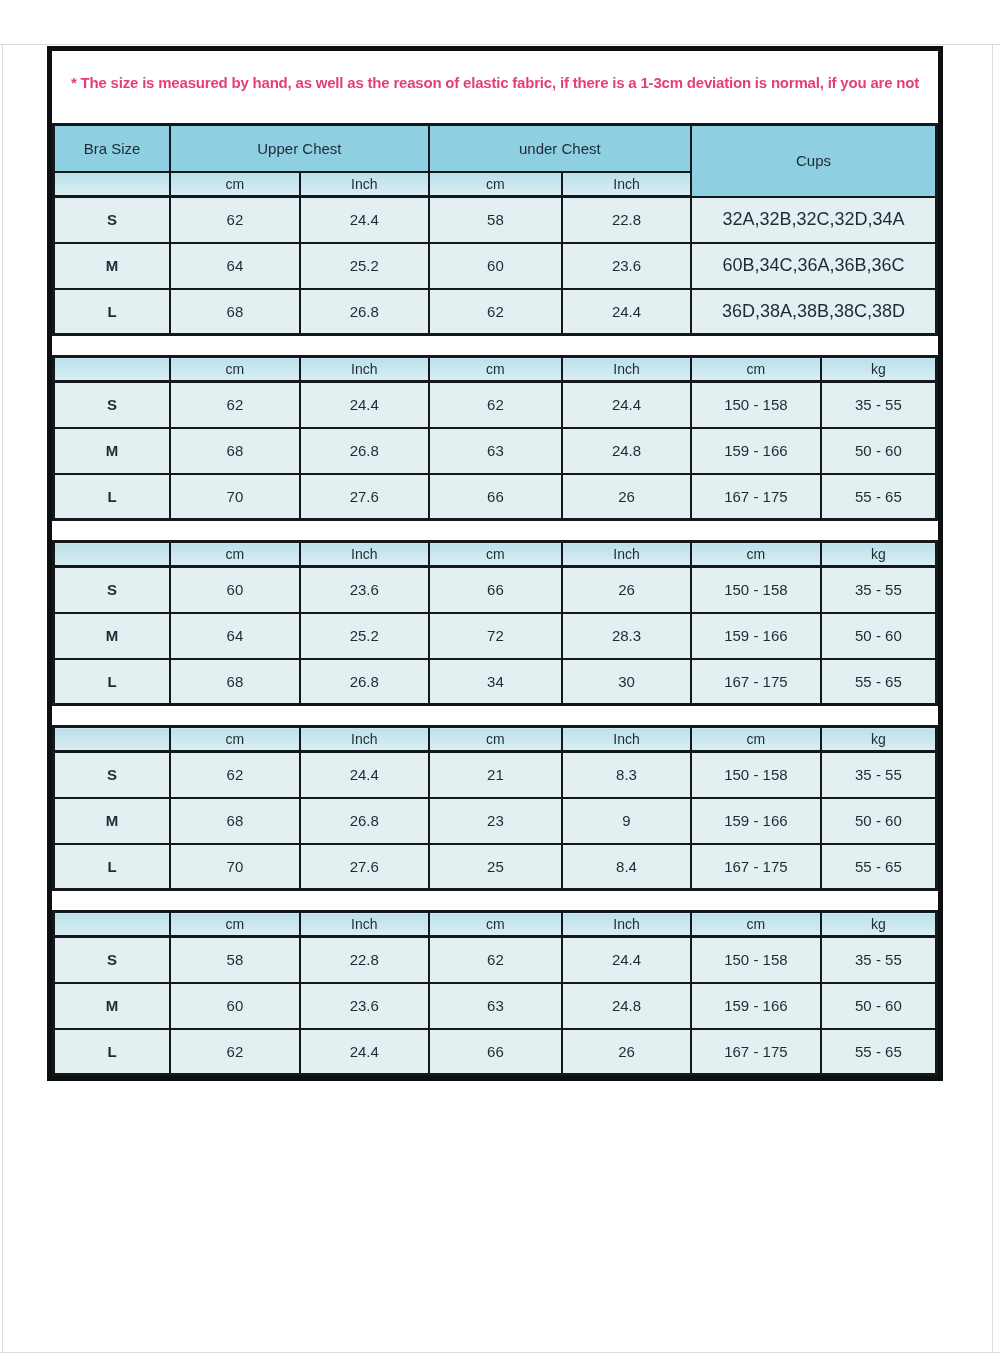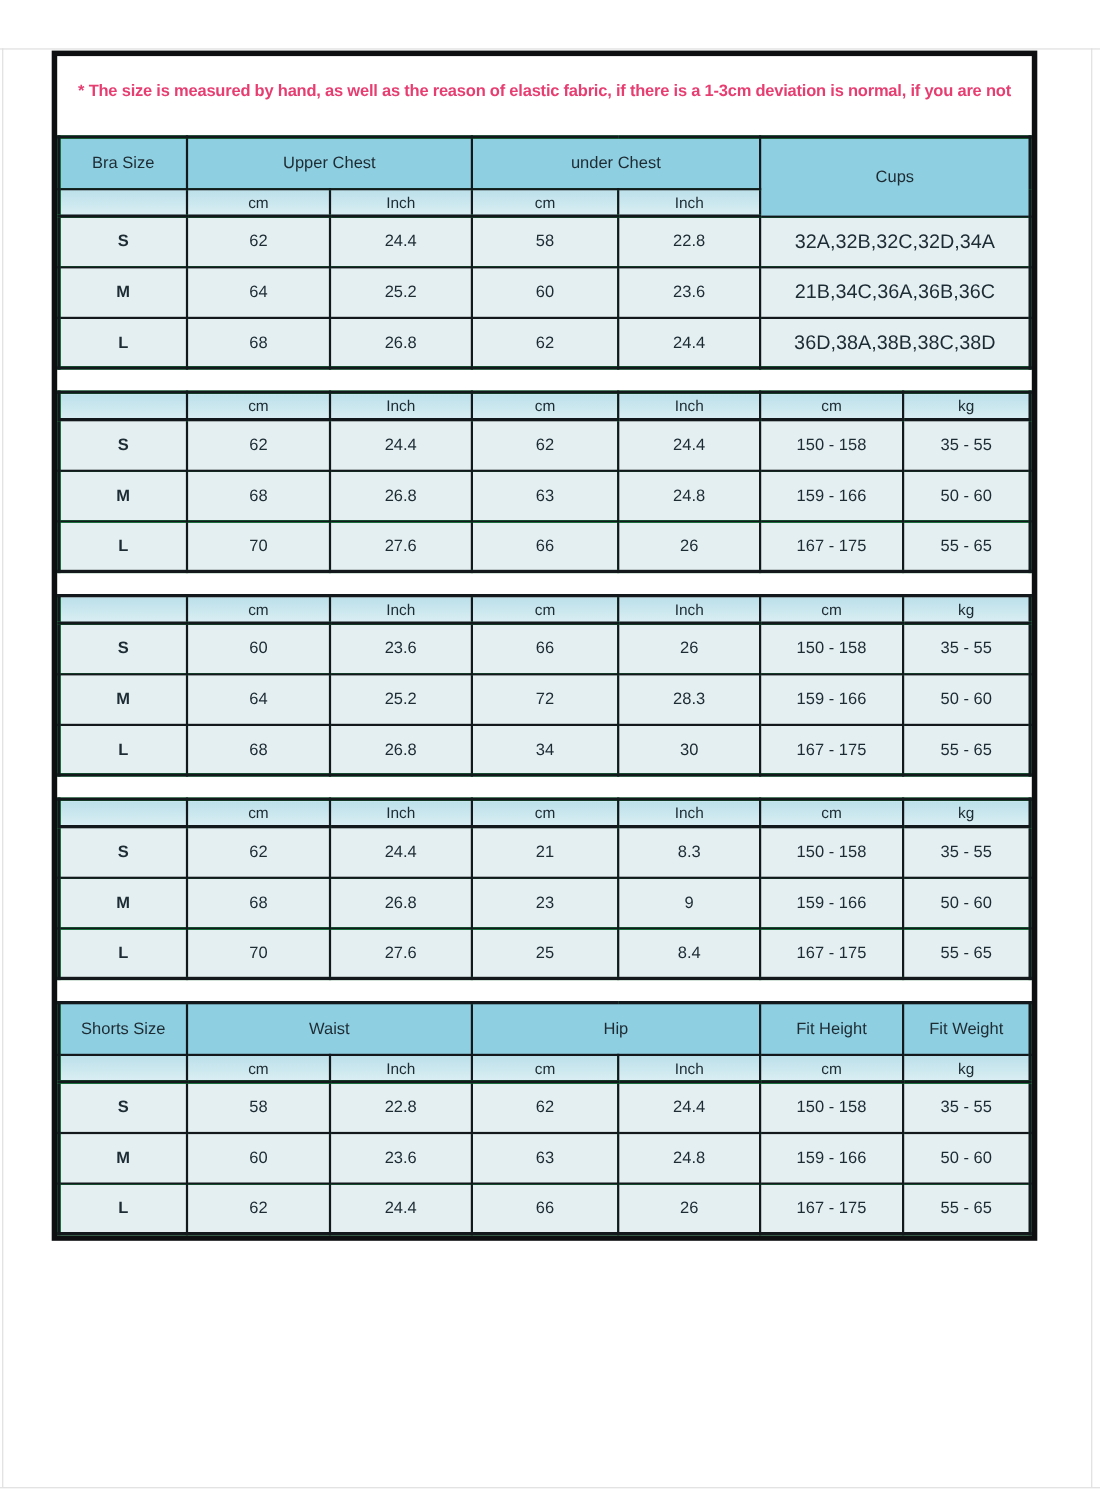--- a/index.html
+++ b/index.html
@@ -26,21 +26,21 @@
     padding:4px 6px 14px 6px;
   }
   .note-line {
     color:#e73e72; font-size:15px; font-weight:bold;
     letter-spacing:-0.2px; white-space:nowrap; text-align:center;
   }
   .tables { width:100%; }
   table.size-table {
     width:100%; border-collapse:collapse; table-layout:fixed;
     border:3px solid #12181c; margin:0 0 19px 0;
-    background:#22c55e;
+    background:#8b5cf6;
   }
   table.size-table:last-child { margin-bottom:0; }
   th, td {
     border:2px solid #12181c; text-align:center; vertical-align:middle;
     overflow:hidden; color:#1d2b33;
   }
   tr.hdr-row th {
     height:47px; background:#8ecfe1; font-size:15px; font-weight:normal;
   }
   tr.unit-row td {
@@ -95,21 +95,21 @@
             <td>58</td>
             <td>22.8</td>
             <td class="cups-cell">32A,32B,32C,32D,34A</td>
           </tr>
           <tr class="data-row">
             <td class="size-cell">M</td>
             <td>64</td>
             <td>25.2</td>
             <td>60</td>
             <td>23.6</td>
-            <td class="cups-cell">21B,34C,36A,36B,36C</td>
+            <td class="cups-cell">60B,34C,36A,36B,36C</td>
           </tr>
           <tr class="data-row">
             <td class="size-cell">L</td>
             <td>68</td>
             <td>26.8</td>
             <td>62</td>
             <td>24.4</td>
             <td class="cups-cell">36D,38A,38B,38C,38D</td>
           </tr>
         </tbody>
@@ -265,27 +265,20 @@
         <colgroup>
           <col style="width: 13.2%;">
           <col style="width: 14.7%;">
           <col style="width: 14.6%;">
           <col style="width: 15.1%;">
           <col style="width: 14.6%;">
           <col style="width: 14.7%;">
           <col style="width: 13.1%;">
         </colgroup>
         <tbody>
-          <tr class="hdr-row">
-            <th>Shorts Size</th>
-            <th colspan="2">Waist</th>
-            <th colspan="2">Hip</th>
-            <th>Fit Height</th>
-            <th>Fit Weight</th>
-          </tr>
           <tr class="unit-row">
             <td></td>
             <td>cm</td>
             <td>Inch</td>
             <td>cm</td>
             <td>Inch</td>
             <td>cm</td>
             <td>kg</td>
           </tr>
           <tr class="data-row">

